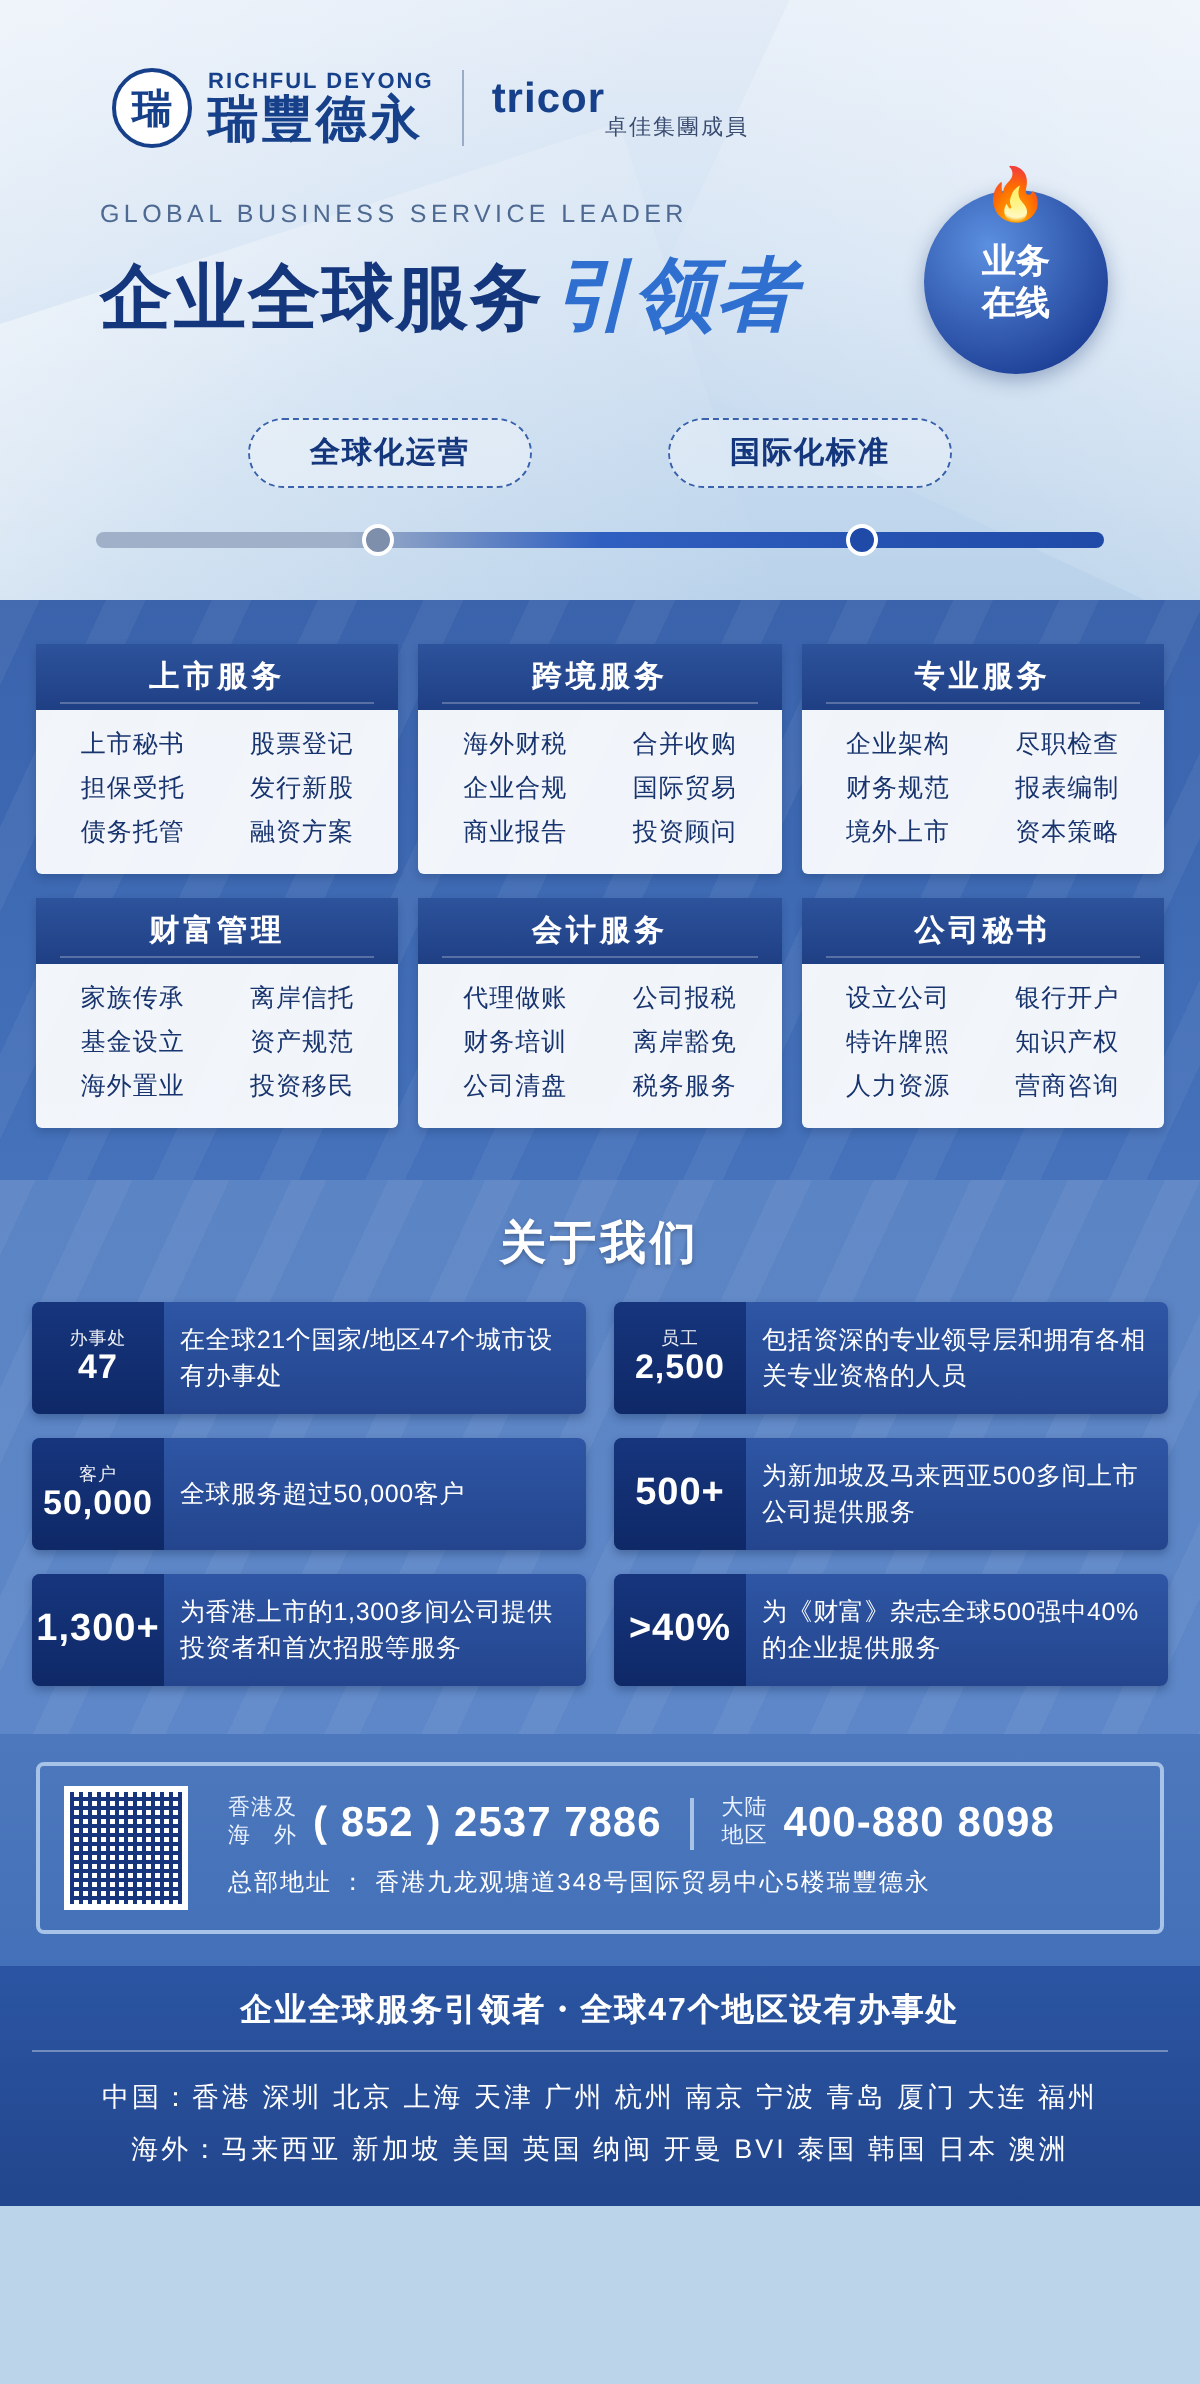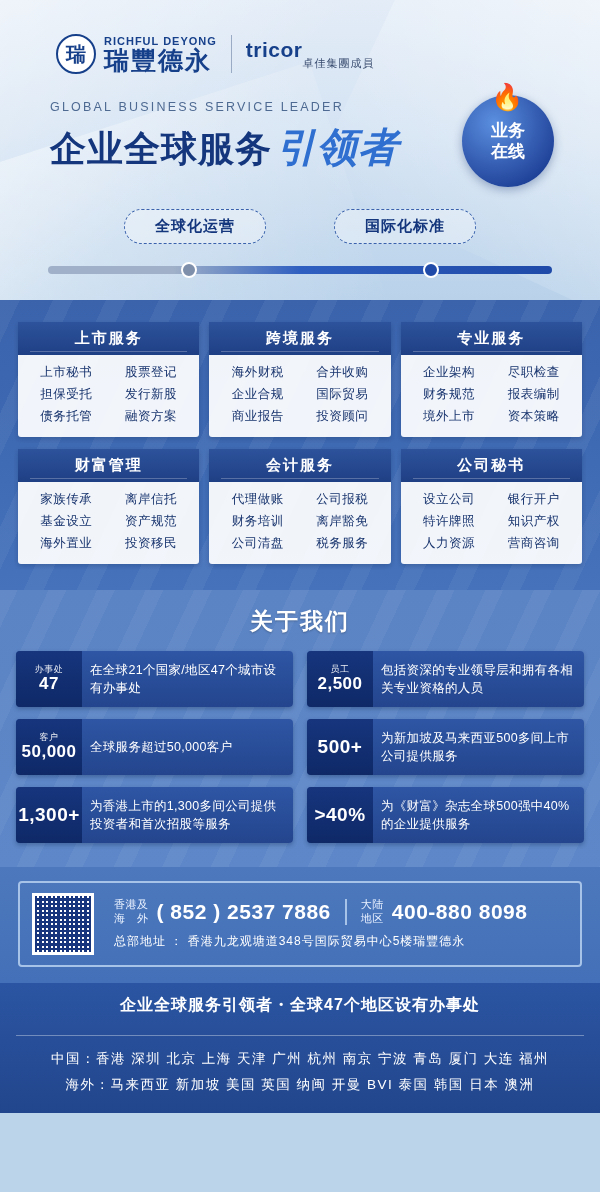--- a/index.html
+++ b/index.html
@@ -302,21 +302,21 @@
   .footer {
     background: linear-gradient(180deg, #2b55a2 0%, #22468d 100%);
     padding: 12px 16px 16px 16px;
   }
   .footer-title {
     text-align: center;
     color: #fff;
     font-size: 16px;
     font-weight: bold;
     letter-spacing: 1px;
-    padding-bottom: 19px;
+    padding-bottom: 9px;
     border-bottom: 1px solid rgba(255,255,255,.35);
     margin-bottom: 10px;
   }
   .footer-line {
     color: #fff;
     font-size: 13.5px;
     letter-spacing: 1.5px;
     line-height: 1.9;
     text-align: center;
   }

